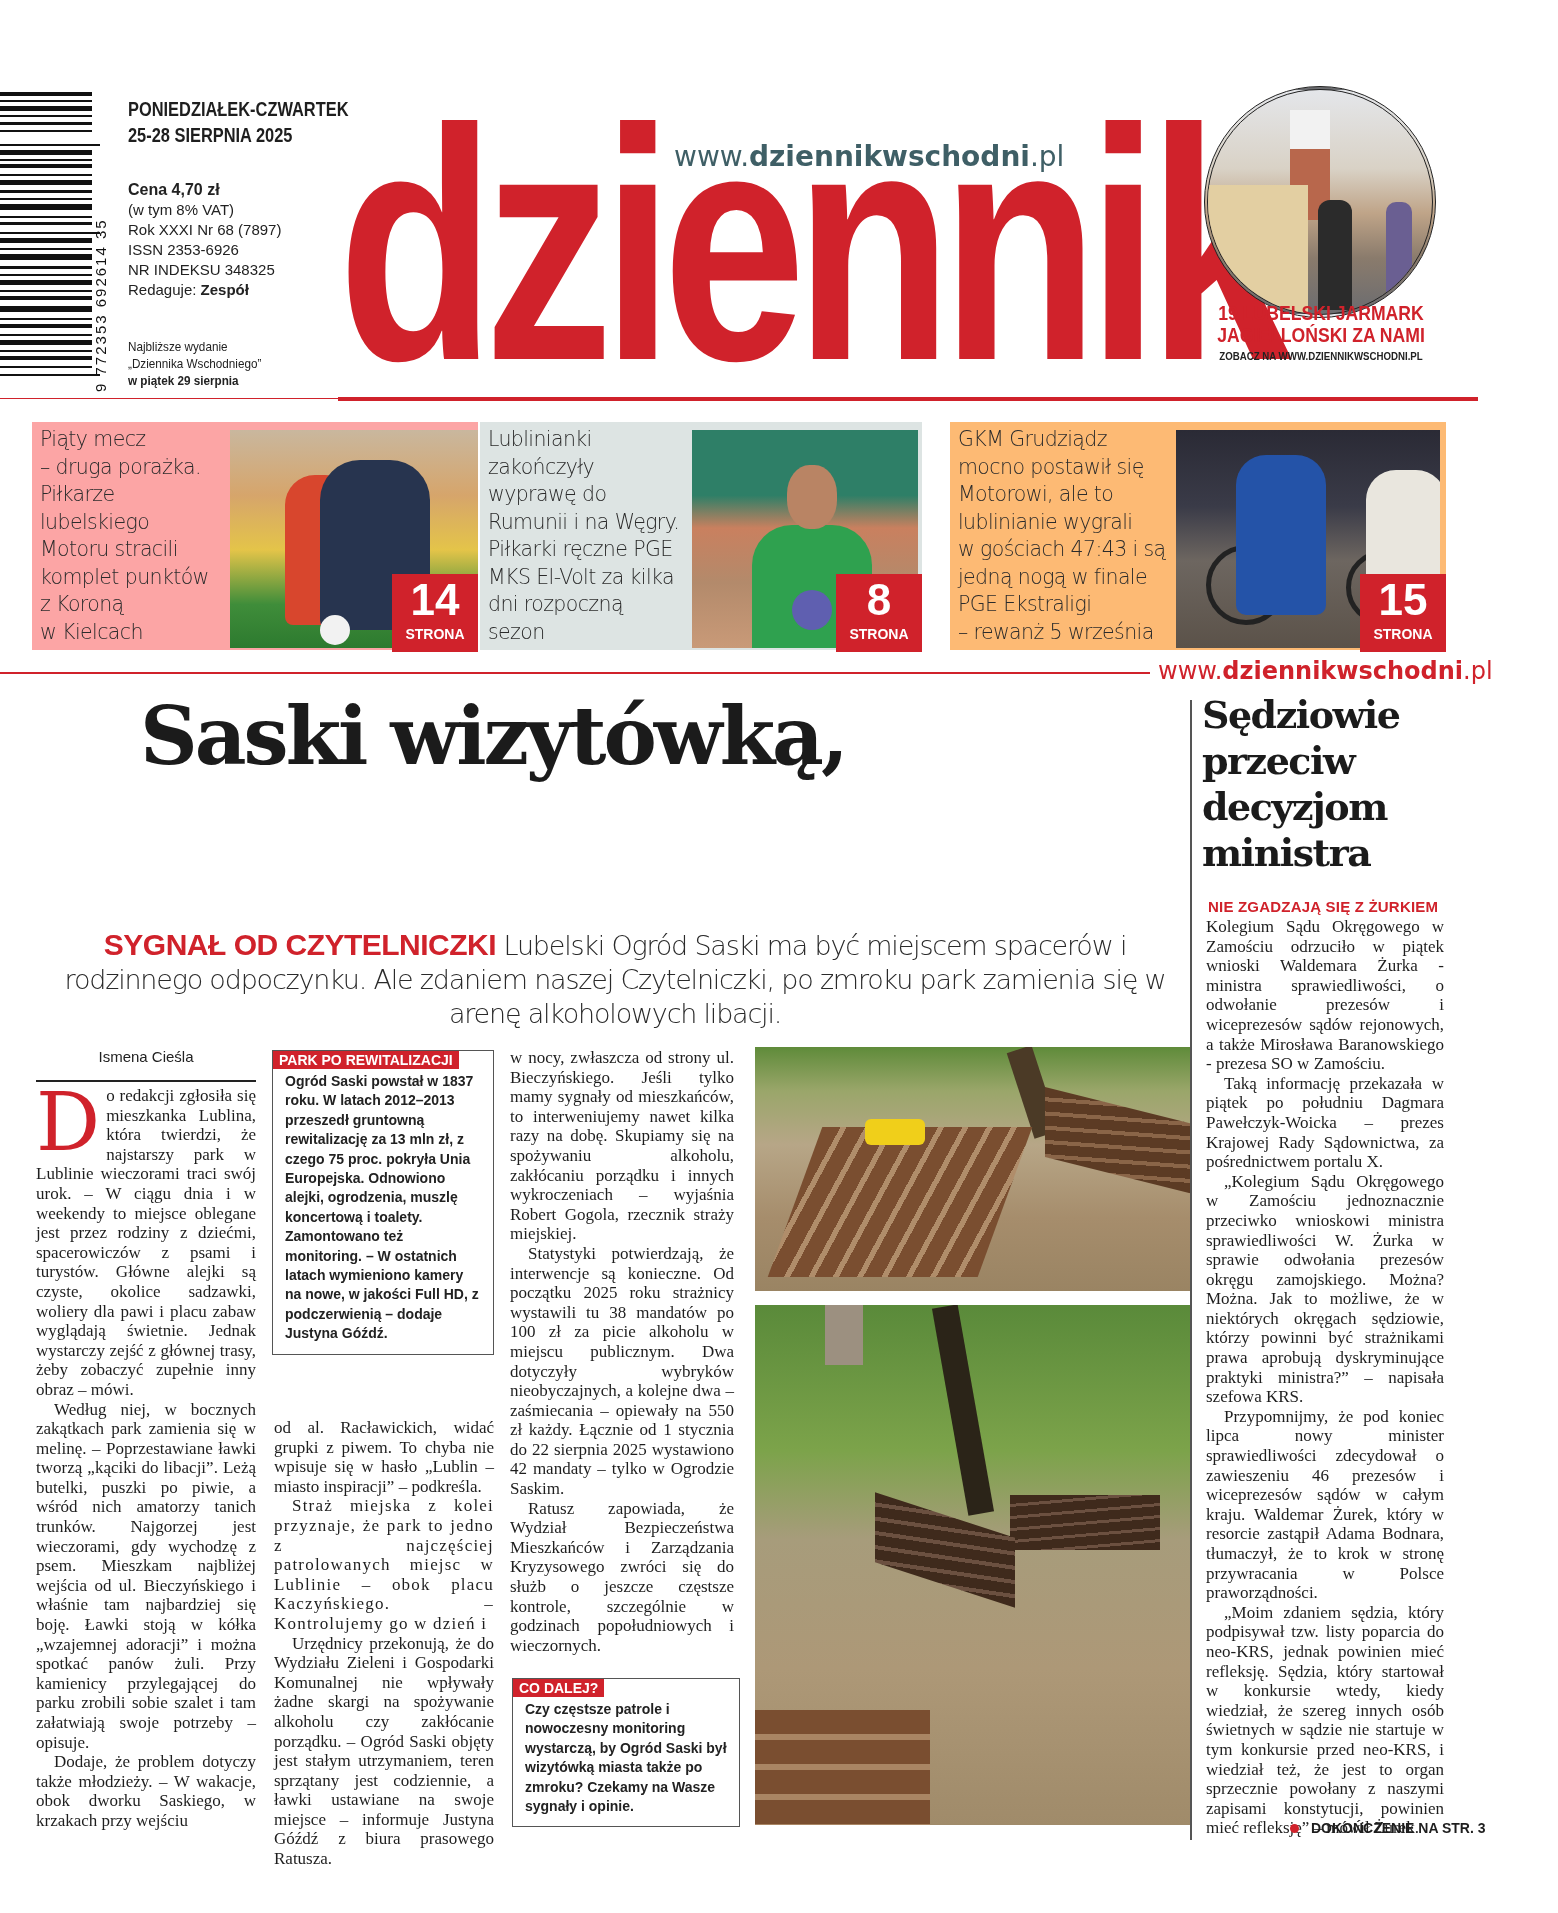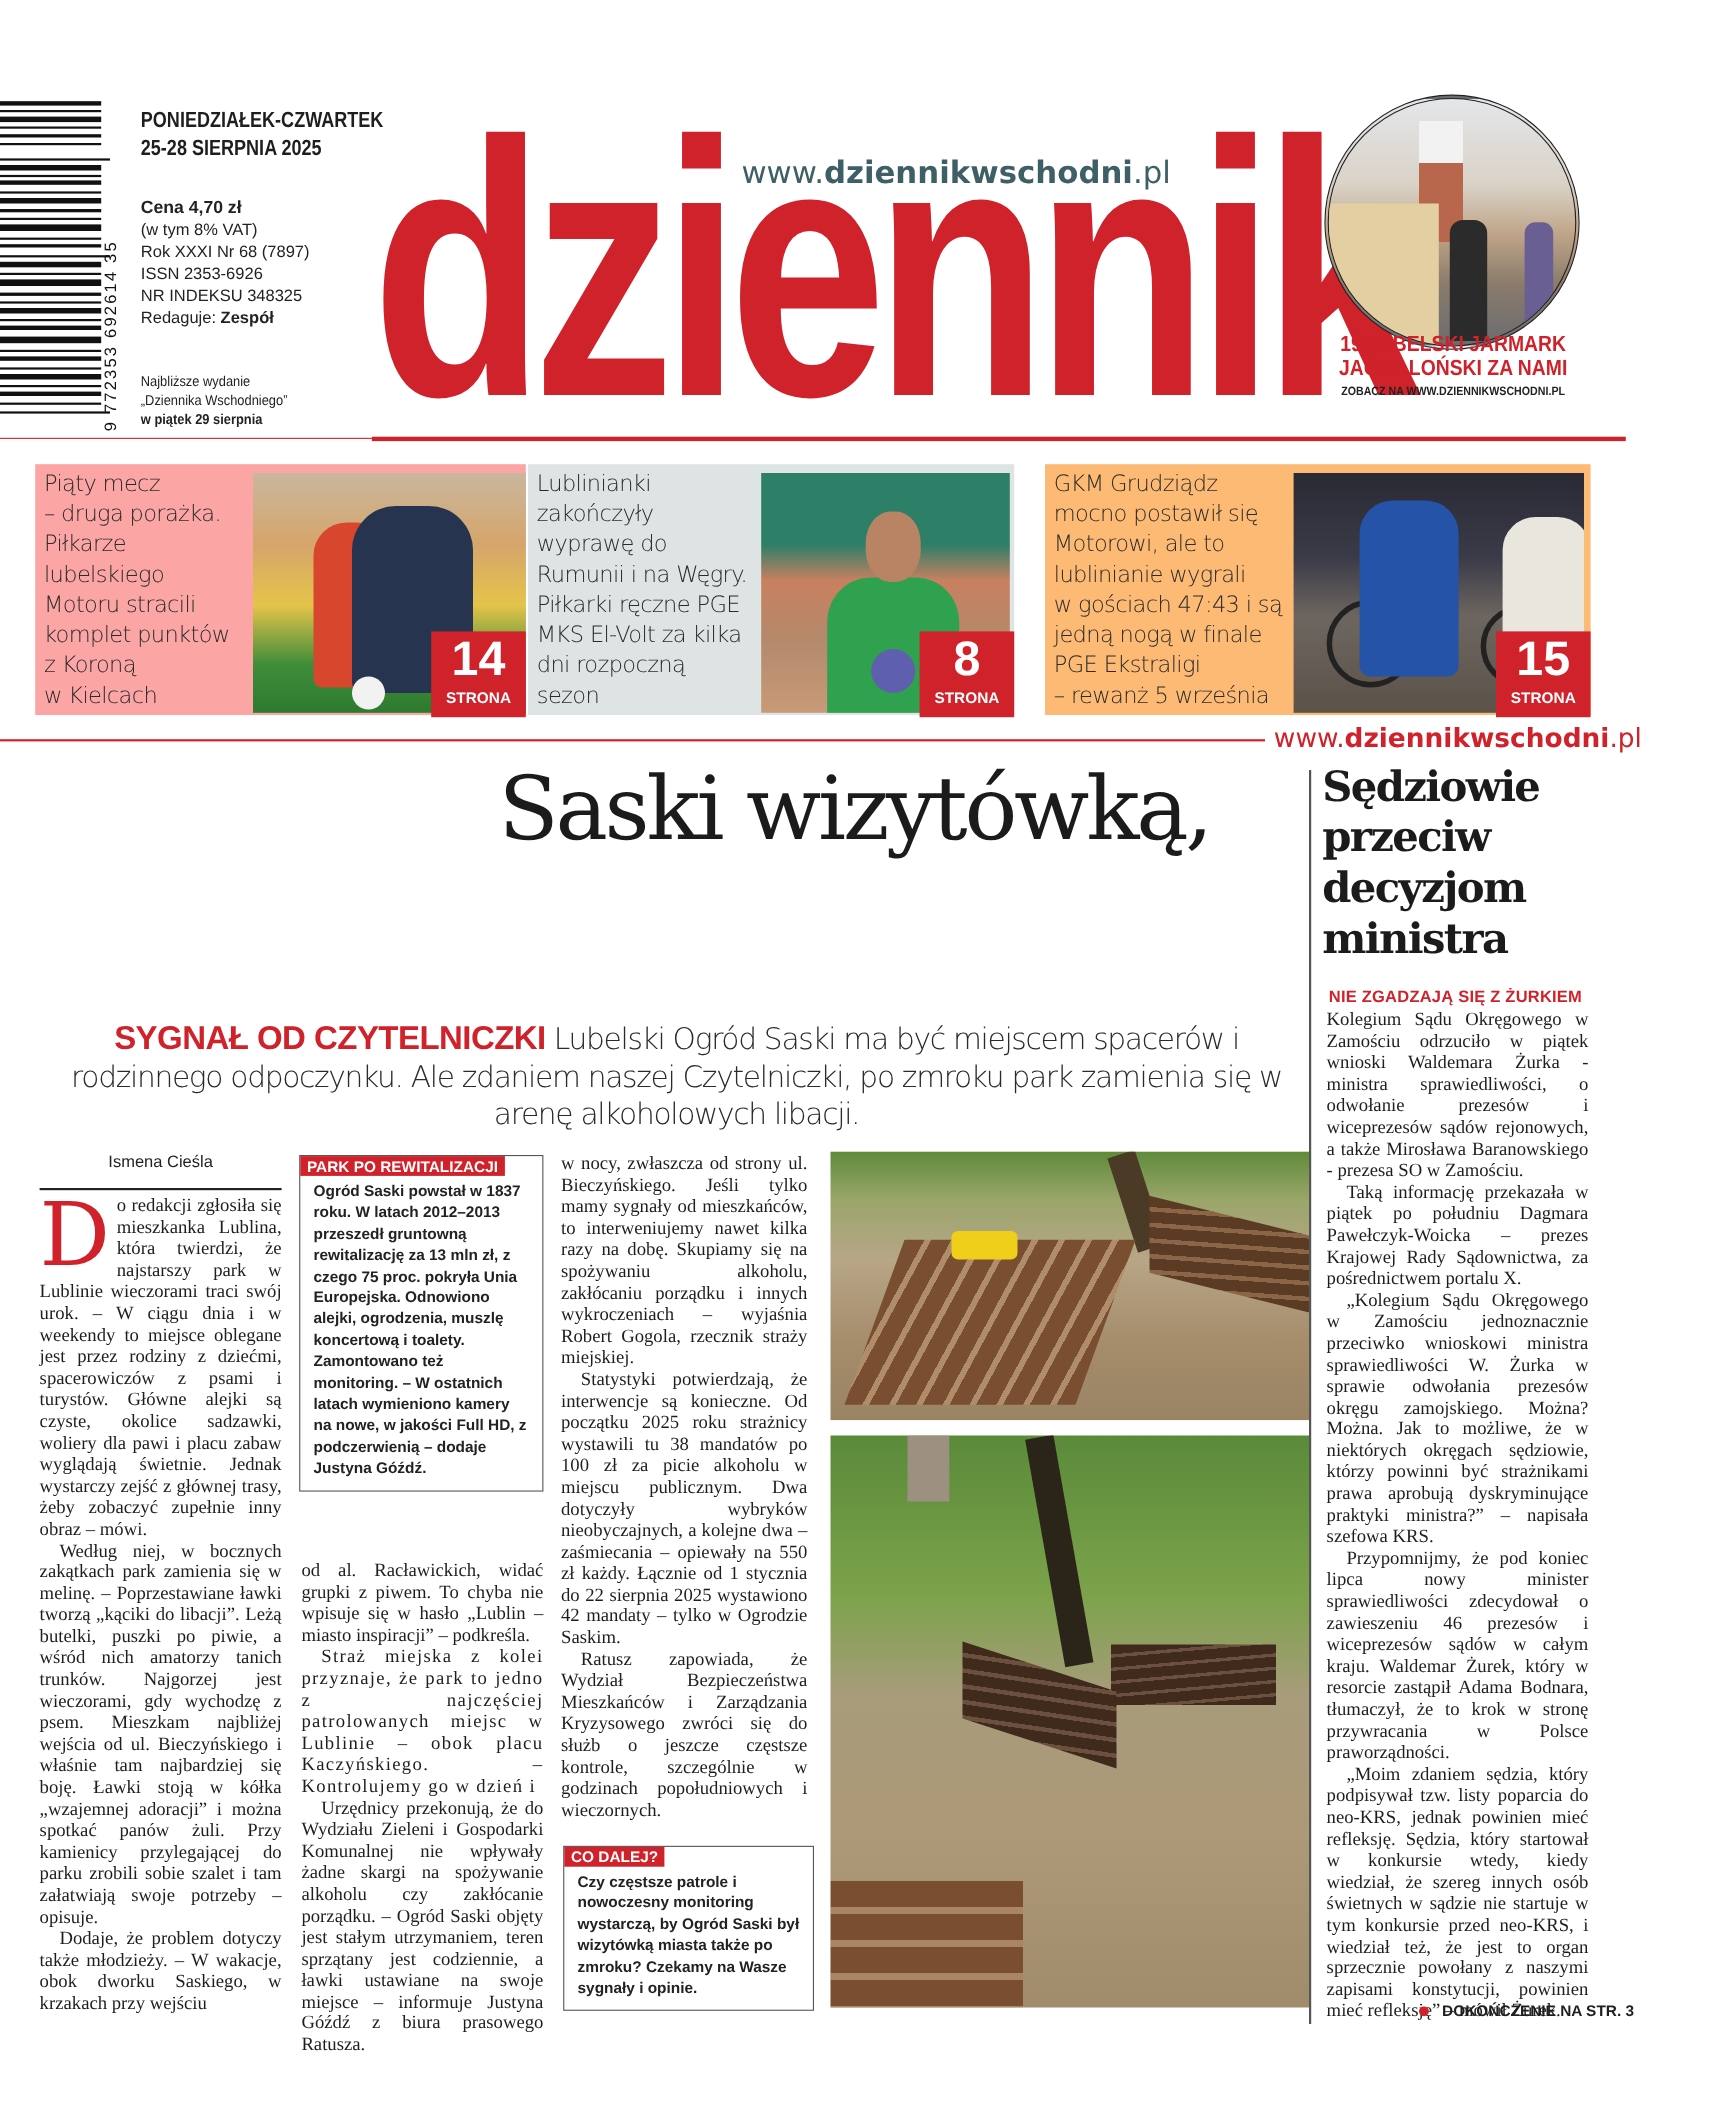--- a/index.html
+++ b/index.html
@@ -68,21 +68,21 @@
   .speedway .r1 { position:absolute; left: 60px; top: 25px; width: 90px; height: 160px; background: #2453a8; border-radius: 30px 30px 10px 10px; }
   .speedway .r2 { position:absolute; left: 190px; top: 40px; width: 80px; height: 140px; background: #e9e6de; border-radius: 30px 30px 10px 10px; }
   .speedway .w1 { position:absolute; left: 30px; top: 115px; width: 80px; height: 80px; border-radius: 50%; border: 5px solid #222; }
   .speedway .w2 { position:absolute; left: 170px; top: 120px; width: 75px; height: 75px; border-radius: 50%; border: 5px solid #222; }
 
   .url-line { left: 0; top: 672px; width: 1150px; height: 2px; background: #d0222b; }
   .url2 { left: 1158px; top: 657px; font-family: "DejaVu Sans", sans-serif; font-size: 24px; color: #d0222b; }
   .url2 b { font-weight: bold; }
 
   
-  .headline { left: 140px; top: 690px; width: 960px; text-align: right; font-family: "DejaVu Serif", serif; font-weight: normal; font-size: 80px; line-height: 92px; color:#1b1b1b; letter-spacing: -3px; }
+  .headline { left: 140px; top: 690px; width: 960px; text-align: left; font-family: "DejaVu Serif", serif; font-weight: bold; font-size: 80px; line-height: 92px; color:#1b1b1b; letter-spacing: -3px; }
   .lead { left: 40px; top: 928px; width: 1150px; text-align: center; font-family: "DejaVu Sans", sans-serif; font-size: 27px; line-height: 34px; color: #2a2a2a; letter-spacing: -1.2px; font-weight: 300; }
   .lead .kicker { color: #d0222b; font-family: "Liberation Sans", sans-serif; font-weight: bold; font-size: 30px; letter-spacing: -0.5px; }
 
   
   .col { font-family: "Liberation Serif", serif; font-size: 17px; line-height: 19.6px; color: #1e1e1e; text-align: justify; hyphens: manual; }
   .col p { text-indent: 18px; }
   .col p.noind { text-indent: 0; }
   .c1 { left: 36px; top: 1086px; width: 220px; }
   .byline { left: 36px; top: 1048px; width: 220px; border-bottom: 2px solid #222; font-family: "Liberation Sans", sans-serif; font-size: 15px; text-align: center; padding-bottom: 15px; color:#222; }
   .dropcap { float: left; font-family: "DejaVu Serif", serif; font-size: 80px; line-height: 74px; color: #d0222b; margin: 0 6px -4px 0; }

